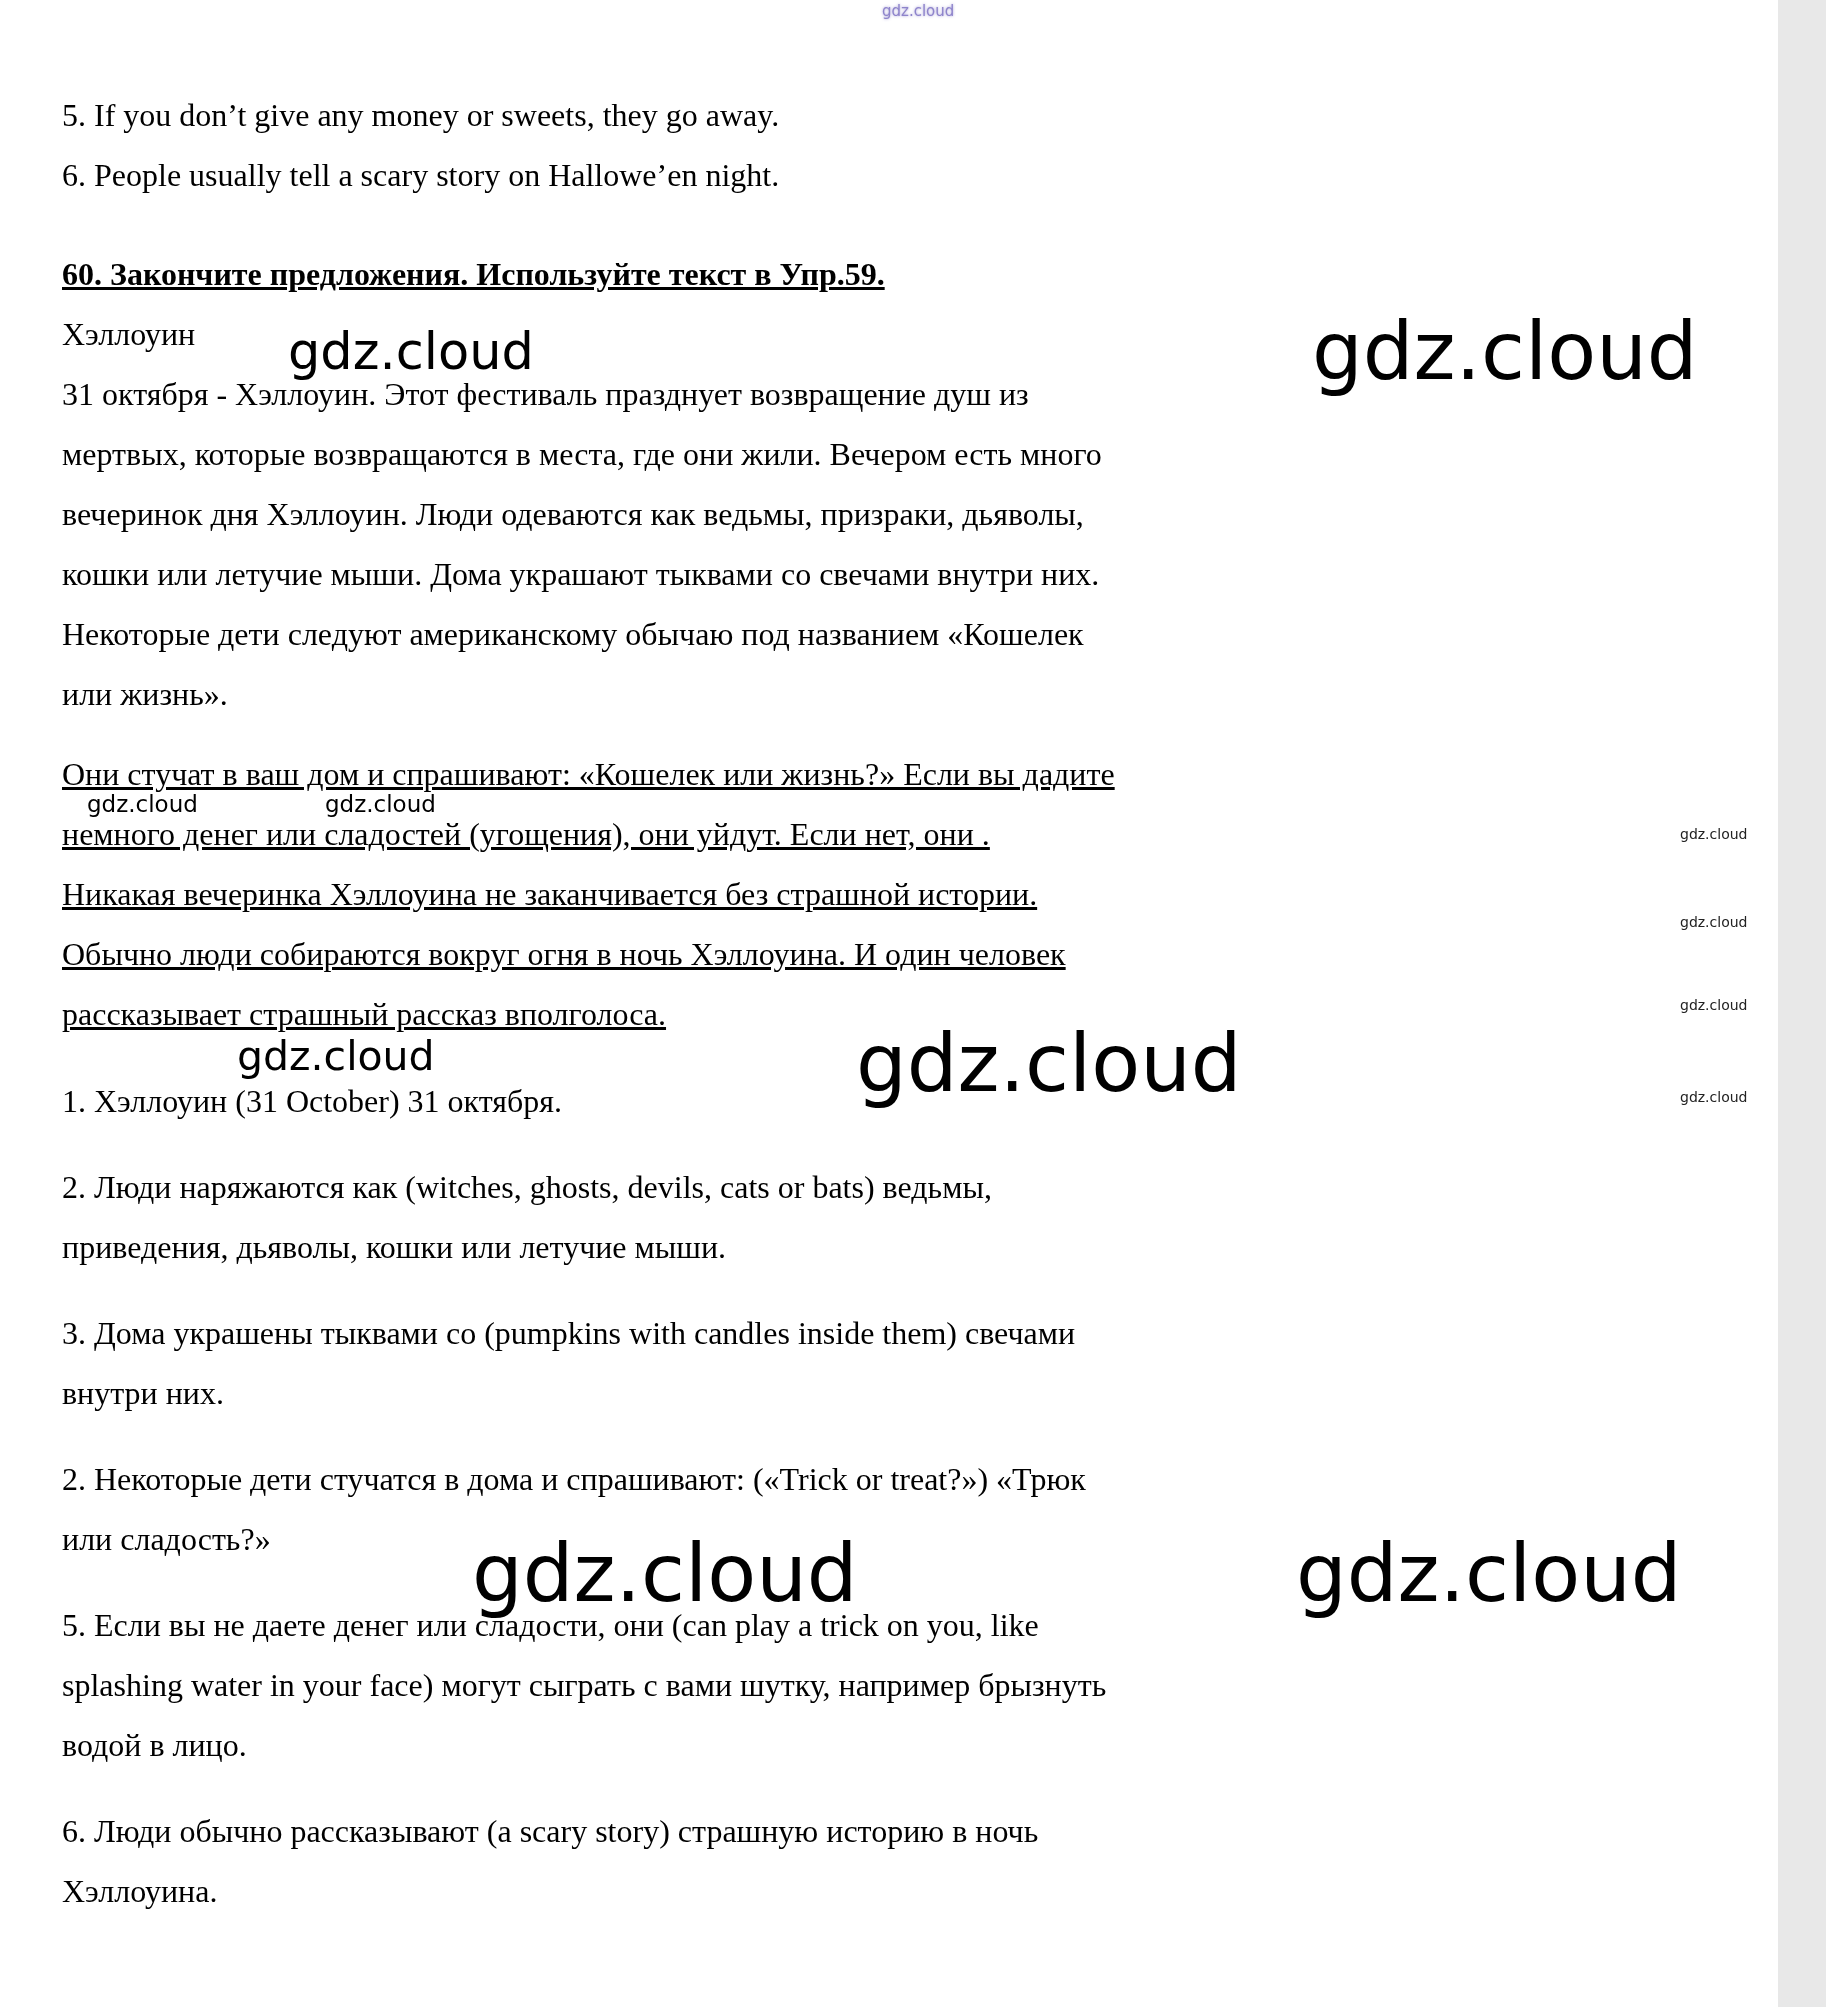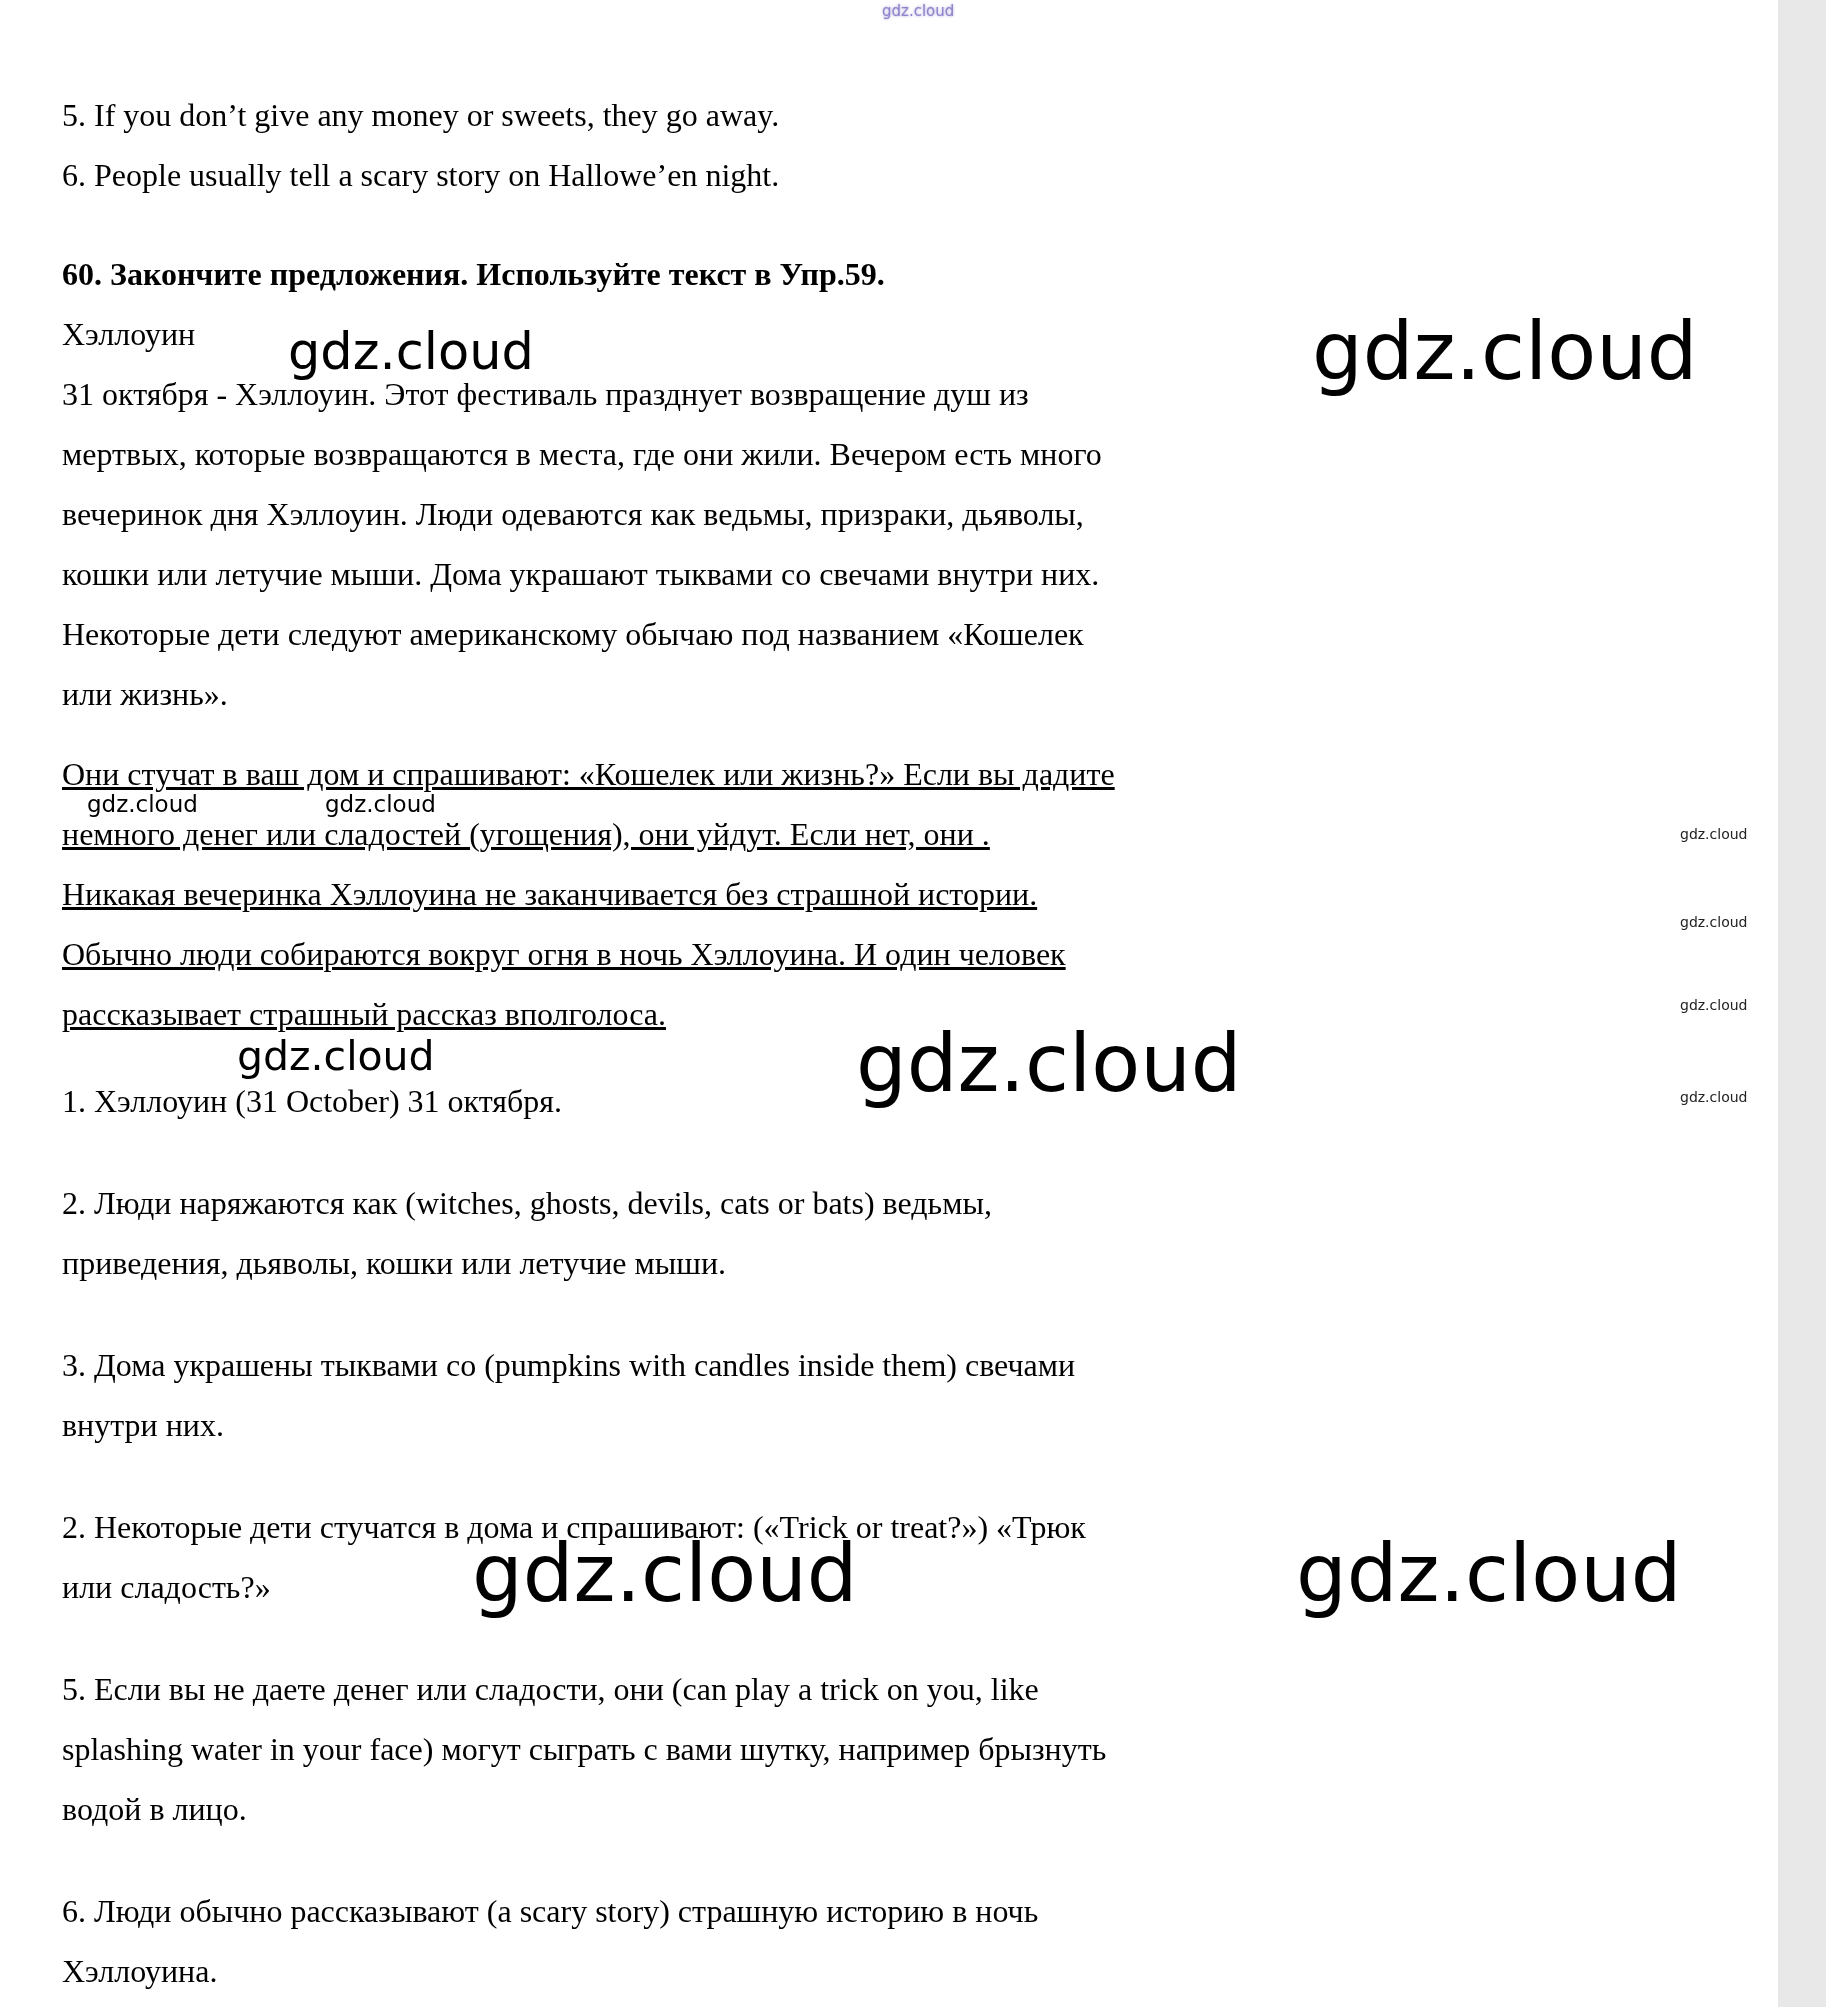--- a/index.html
+++ b/index.html
@@ -14,23 +14,23 @@
   }
   .content {
     position:absolute;
     left:62px;
     top:85px;
     width:1764px;
     font-size:32px;
     line-height:60px;
   }
   .block { white-space:pre; }
-  .heading { font-weight:bold; margin-top:39px; }
+  .heading { font-weight:bold; margin-top:39px;text-decoration:underline; }
   .p2 { margin-top:20px;text-decoration:underline; }
-  .answer { margin-top:42px; }
+  .answer { margin-top:26px; }
   .answer.first { margin-top:26.6px; }
 
   
   .wm {
     position:absolute;
     font-family:"DejaVu Sans","Liberation Sans",sans-serif;
     color:#000000;
     white-space:nowrap;
     line-height:1;
   }

